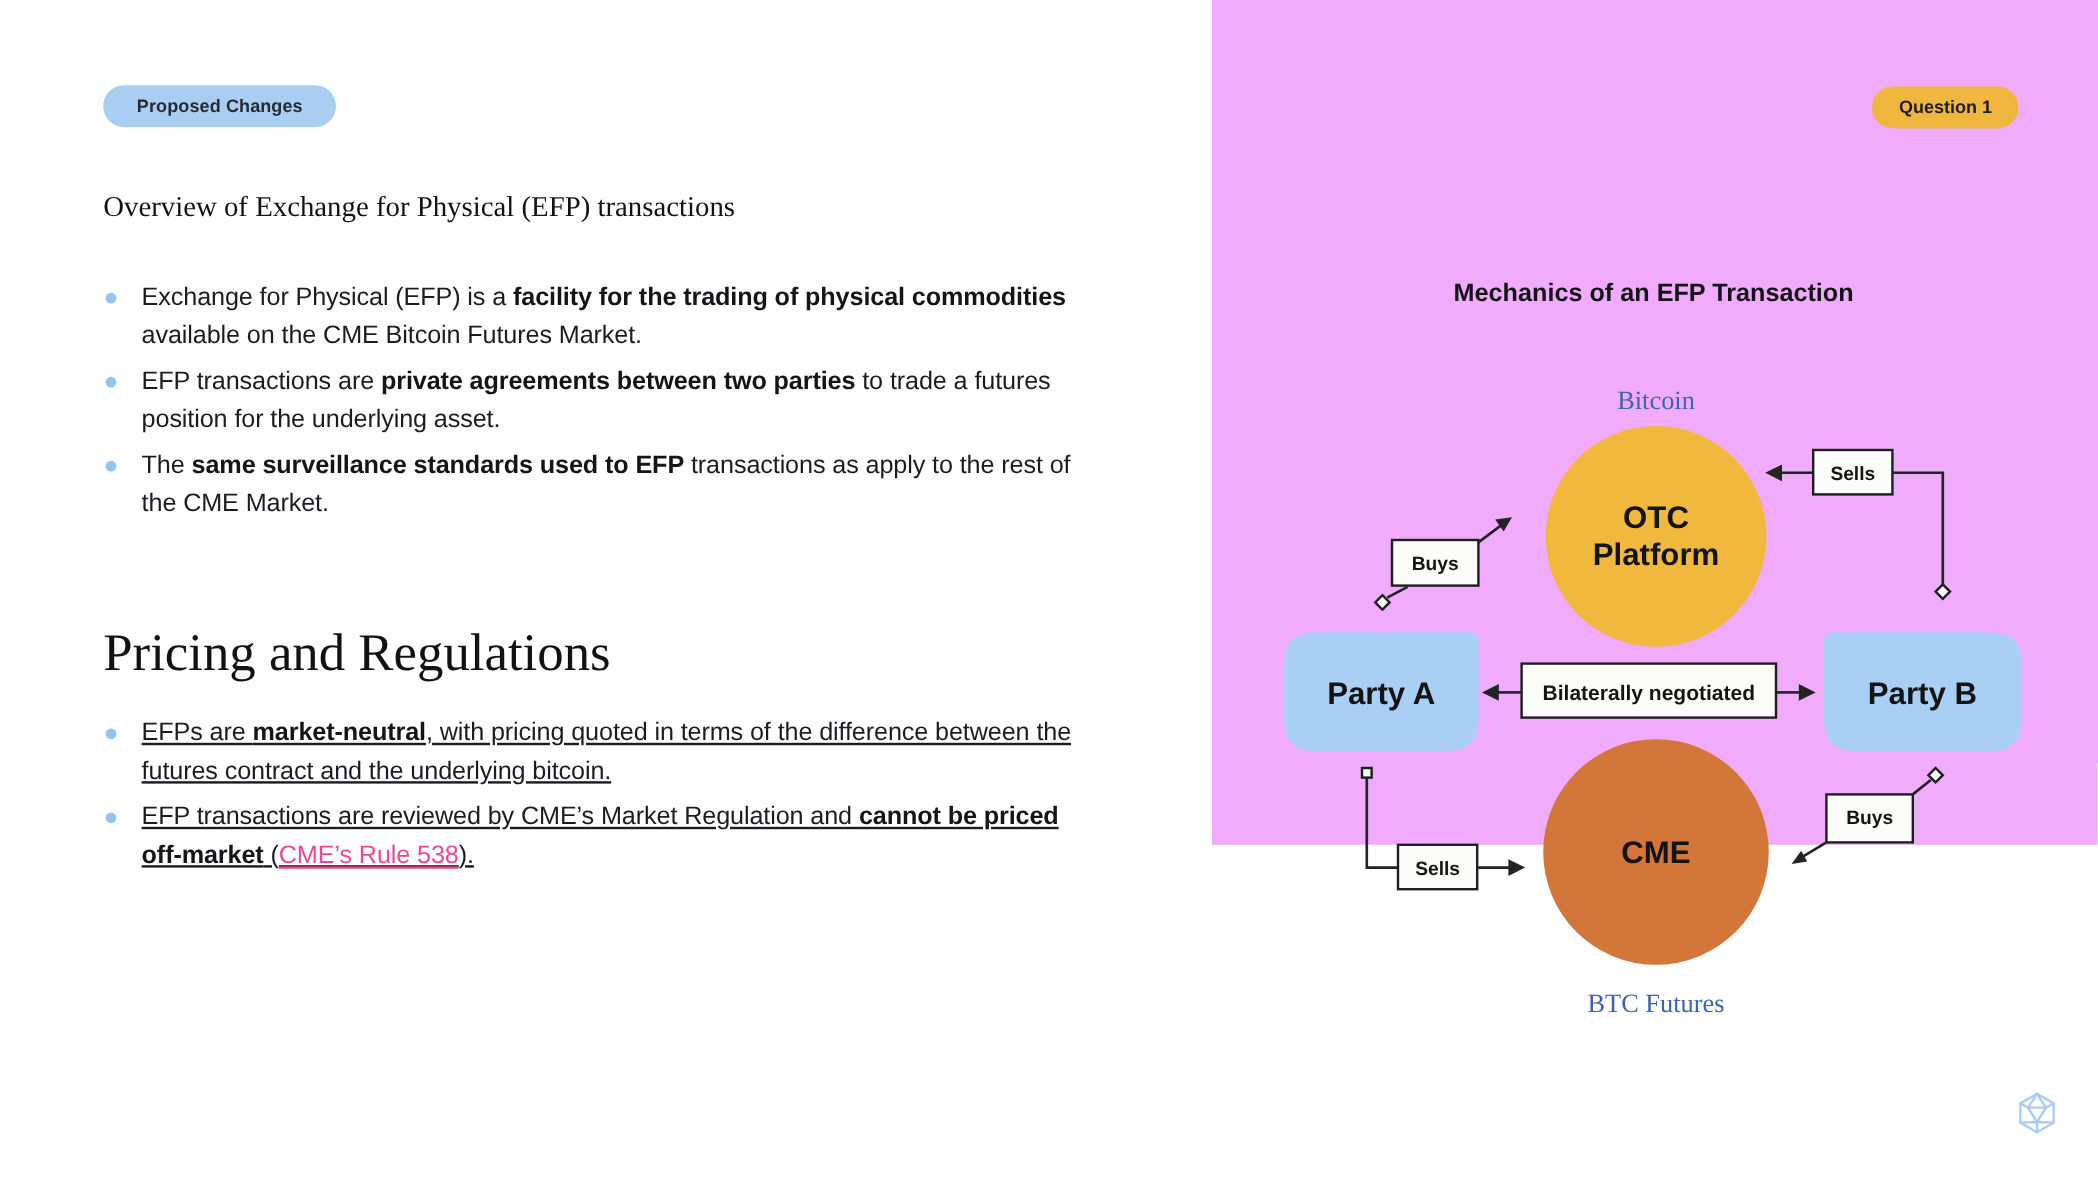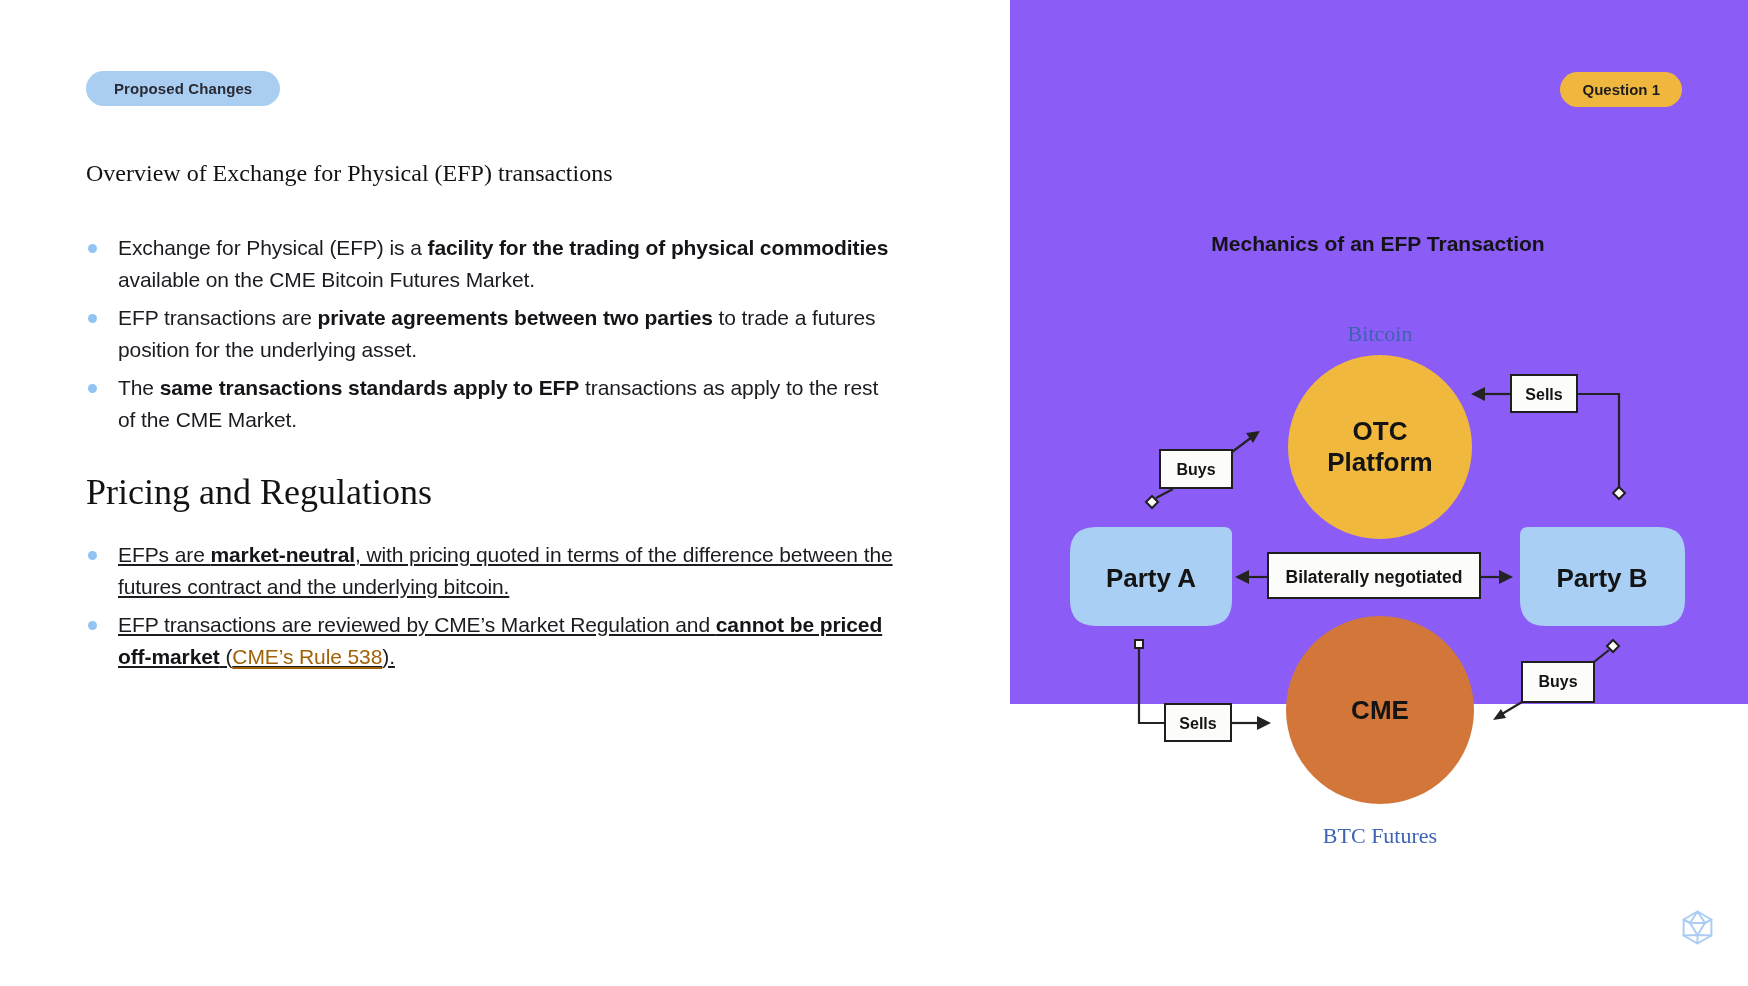--- a/index.html
+++ b/index.html
@@ -33,24 +33,24 @@
     font-family: "Liberation Serif", serif;
     font-weight: 400;
     font-size: 24px;
     line-height: 1.25;
     color: #121212;
     margin: 52px 0 0 0;
   }
   h2.section-title-2 {
     font-family: "Liberation Serif", serif;
     font-weight: 400;
-    font-size: 36px;
+    font-size: 44px;
     line-height: 1.25;
     color: #121212;
-    margin: 34px 0 0 0;
+    margin: 80px 0 0 0;
   }
   ul.bullets {
     list-style: none;
     margin: 44px 0 0 0;
     padding: 0;
     width: 810px;
   }
   ul.bullets.second { margin-top: 24px; text-decoration: underline; }
   li.bullet {
     position: relative;
@@ -63,29 +63,29 @@
   }
   li.bullet .dot {
     position: absolute;
     left: 2px; top: 12px;
     width: 9px; height: 9px;
     border-radius: 50%;
     background: #92C3F2;
   }
   li.bullet .b { font-weight: 700; color: #141419; }
   li.bullet a.link {
-    color: #a16207;
+    color: #ec4899;
     text-decoration: underline;
     text-underline-offset: 3px;
   }
 
   
   .right-panel {
     width: 738px; height: 704px;
-    background: #8b5cf6;
+    background: #f0abfc;
     position: relative;
     flex: none;
   }
   .pill-question {
     position: absolute;
     top: 72px; right: 66px;
     background: #F0B73F;
     color: #1d1d1d;
     font-size: 15px; font-weight: 700;
     padding: 9px 22px;
@@ -109,21 +109,21 @@
 <body>
 
 <div class="left-panel">
   <span class="pill-proposed">Proposed Changes</span>
 
   <h1 class="section-title">Overview of Exchange for Physical (EFP) transactions</h1>
 
   <ul class="bullets">
       <li class="bullet"><span class="dot"></span><span>Exchange for Physical (EFP) is a </span><span class="b">facility for the trading of physical commodities</span><span> available on the CME Bitcoin Futures Market.</span></li>
       <li class="bullet"><span class="dot"></span><span>EFP transactions are </span><span class="b">private agreements between two parties</span><span> to trade a futures position for the underlying asset.</span></li>
-      <li class="bullet"><span class="dot"></span><span>The </span><span class="b">same transactions standards apply to EFP</span><span> transactions as apply to the rest of the CME Market.</span></li>
+      <li class="bullet"><span class="dot"></span><span>The </span><span class="b">same surveillance standards used to EFP</span><span> transactions as apply to the rest of the CME Market.</span></li>
     </ul>
 
   <h2 class="section-title-2">Pricing and Regulations</h2>
 
   <ul class="bullets second">
       <li class="bullet"><span class="dot"></span><span>EFPs are </span><span class="b">market-neutral</span><span>, with pricing quoted in terms of the difference between the futures contract and the underlying bitcoin.</span></li>
       <li class="bullet"><span class="dot"></span><span>EFP transactions are reviewed by CME’s Market Regulation and </span><span class="b">cannot be priced off-market</span><span> (</span><a class="link" href="#">CME’s Rule 538</a><span>).</span></li>
     </ul>
 </div>
 

